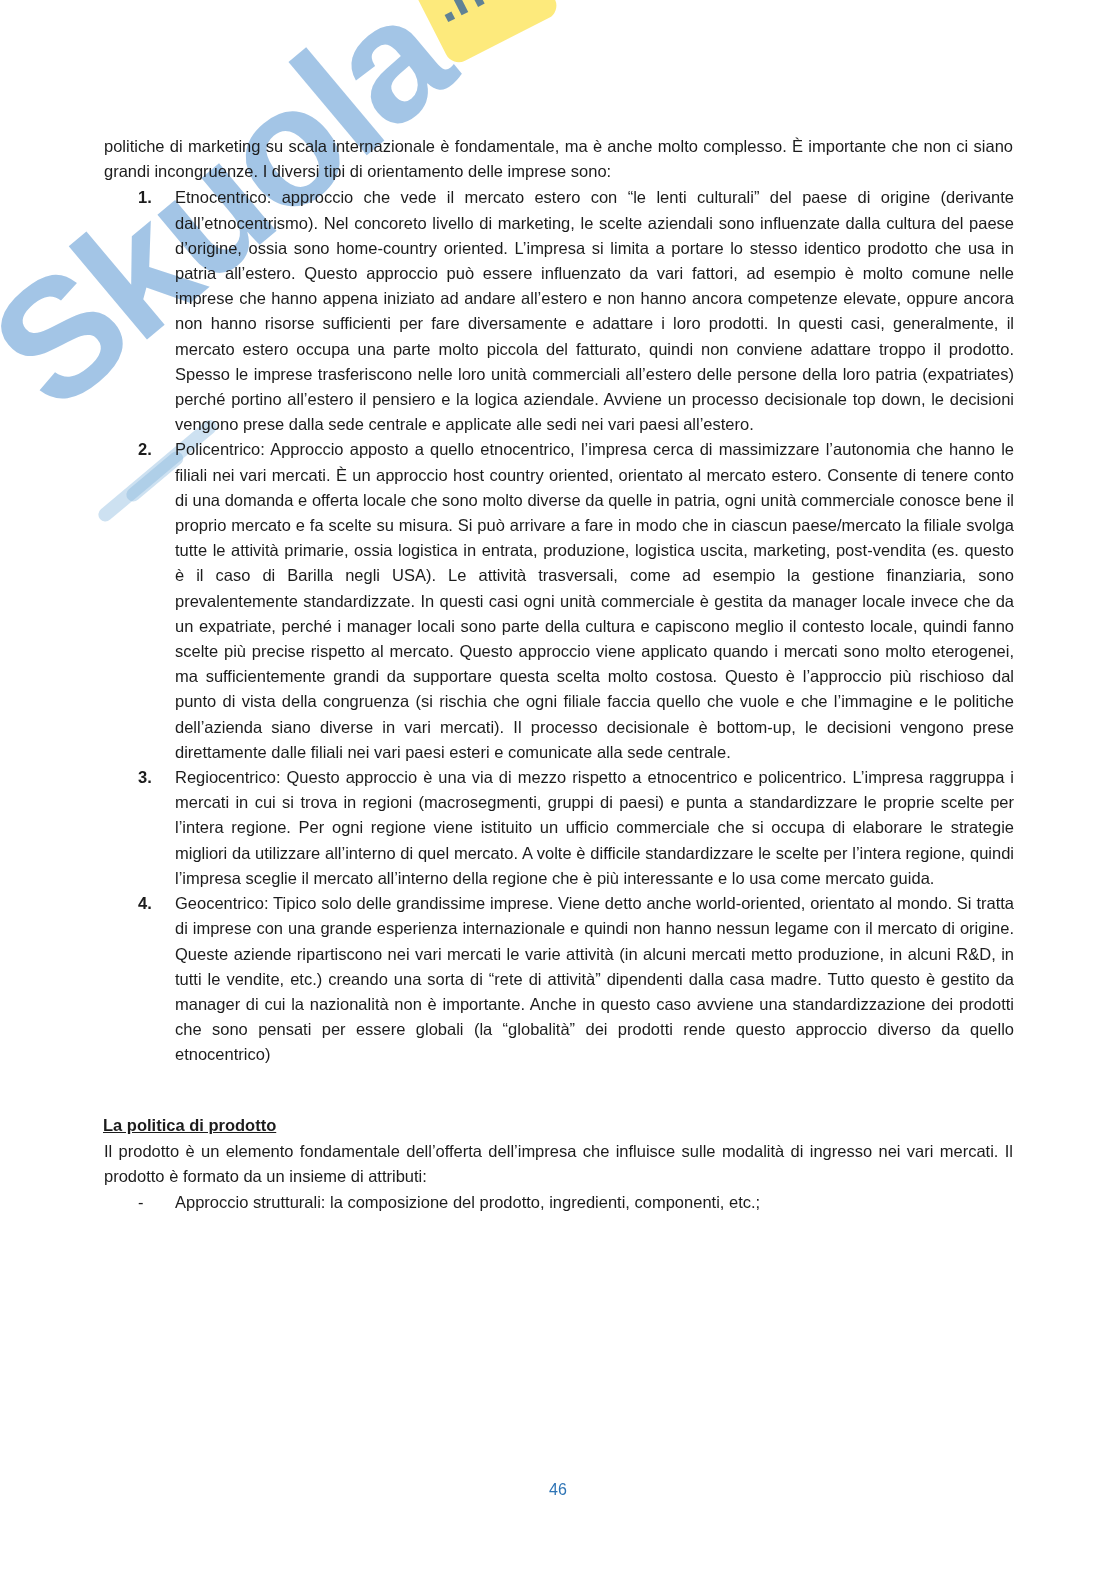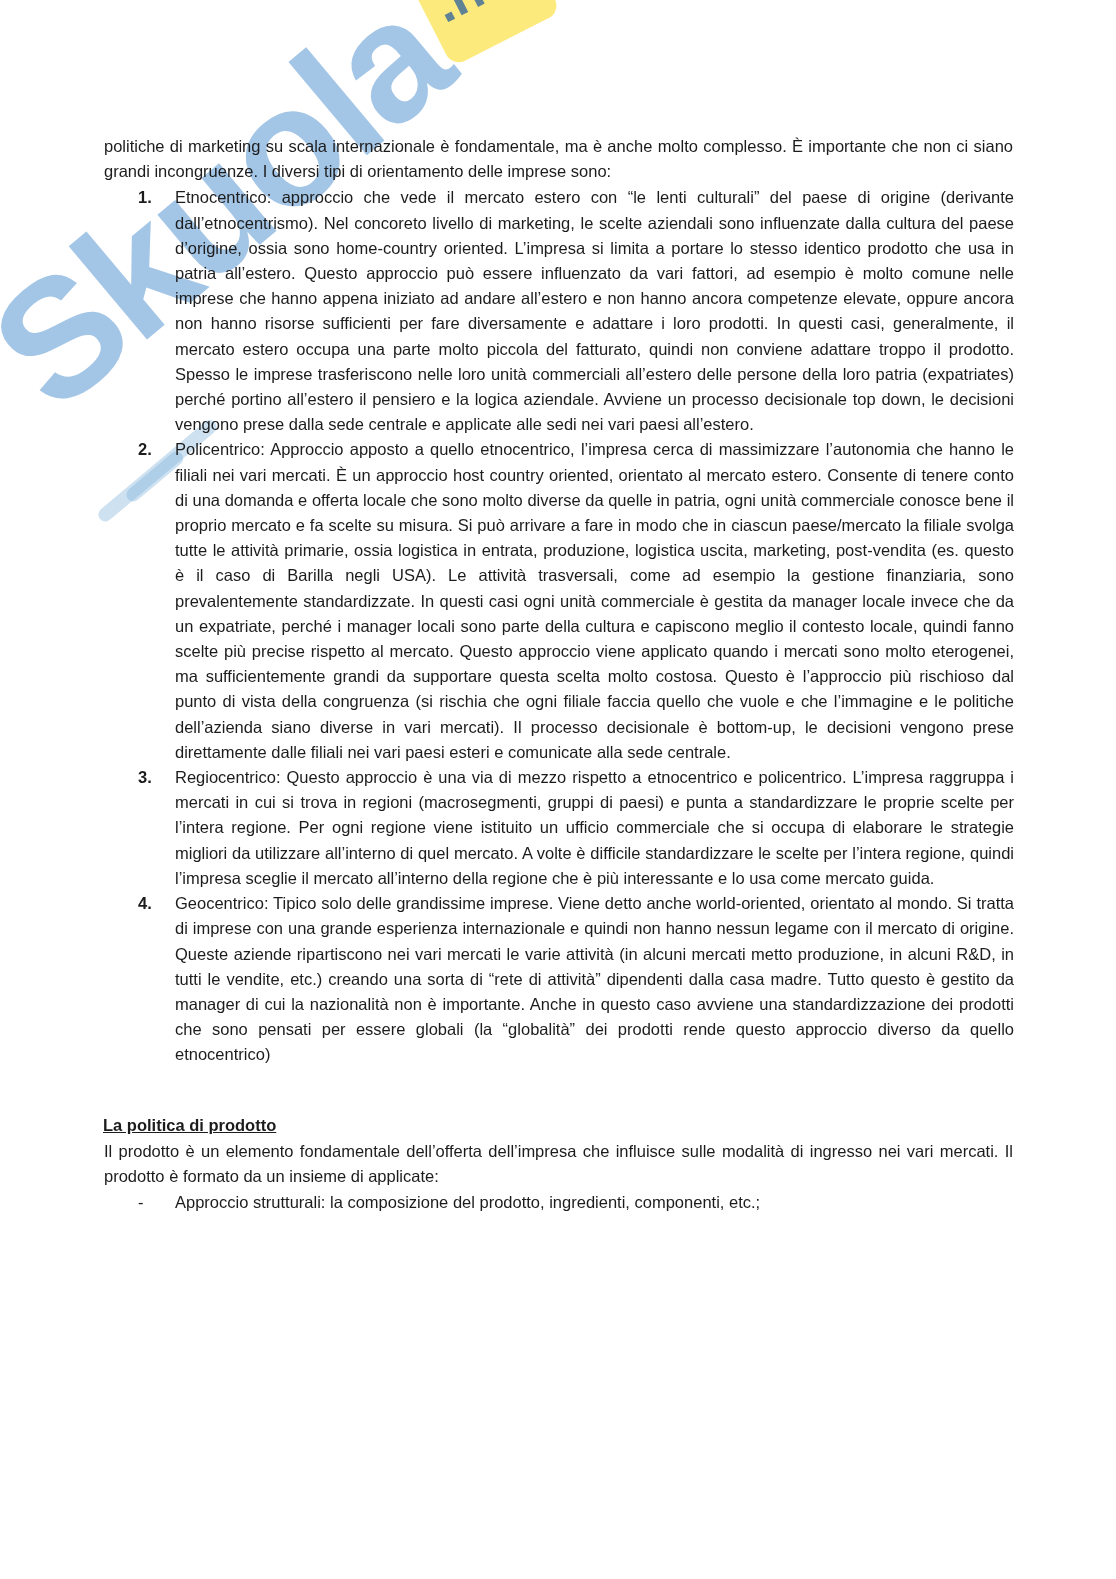--- a/index.html
+++ b/index.html
@@ -149,23 +149,24 @@
 
       <div class="li">
         <span class="marker">4.</span>
         <span class="body"><span class="b">Geocentrico:</span><span> Tipico solo delle grandissime imprese. Viene detto anche </span><span class="b">world-oriented</span><span>, orientato al mondo. Si tratta di imprese con una grande esperienza internazionale e quindi non hanno nessun legame con il mercato di origine. Queste aziende ripartiscono nei vari mercati le varie attività (in alcuni mercati metto produzione, in alcuni R&amp;D, in tutti le vendite, etc.) creando una sorta di “rete di attività” dipendenti dalla casa madre. Tutto questo è gestito da manager di cui la nazionalità non è importante. Anche in questo caso avviene una standardizzazione dei prodotti che sono pensati per essere globali (la “globalità” dei prodotti rende questo approccio diverso da quello etnocentrico)</span></span>
       </div>
 
     </div>
 
     <h2 class="heading">La politica di prodotto</h2>
 
-    <p class="para"><span>Il prodotto è un elemento fondamentale dell’offerta dell’impresa che influisce sulle modalità di ingresso nei vari mercati. Il prodotto è formato da un insieme di applicate:</span></p>
+    <p class="para"><span>Il prodotto è un elemento fondamentale dell’offerta dell’impresa che influisce sulle modalità di ingresso nei vari mercati. Il prodotto è formato da un insieme di attributi:</span></p>
 
     <div class="li">
       <span class="marker plain">-</span>
       <span class="body"><span class="b">Approccio strutturali</span><span>: la composizione del prodotto, ingredienti, componenti, etc.;</span></span>
     </div>
 
   </div>
 
+  <div class="pagenum">46</div>
 
 </div>
 
 </body></html>

